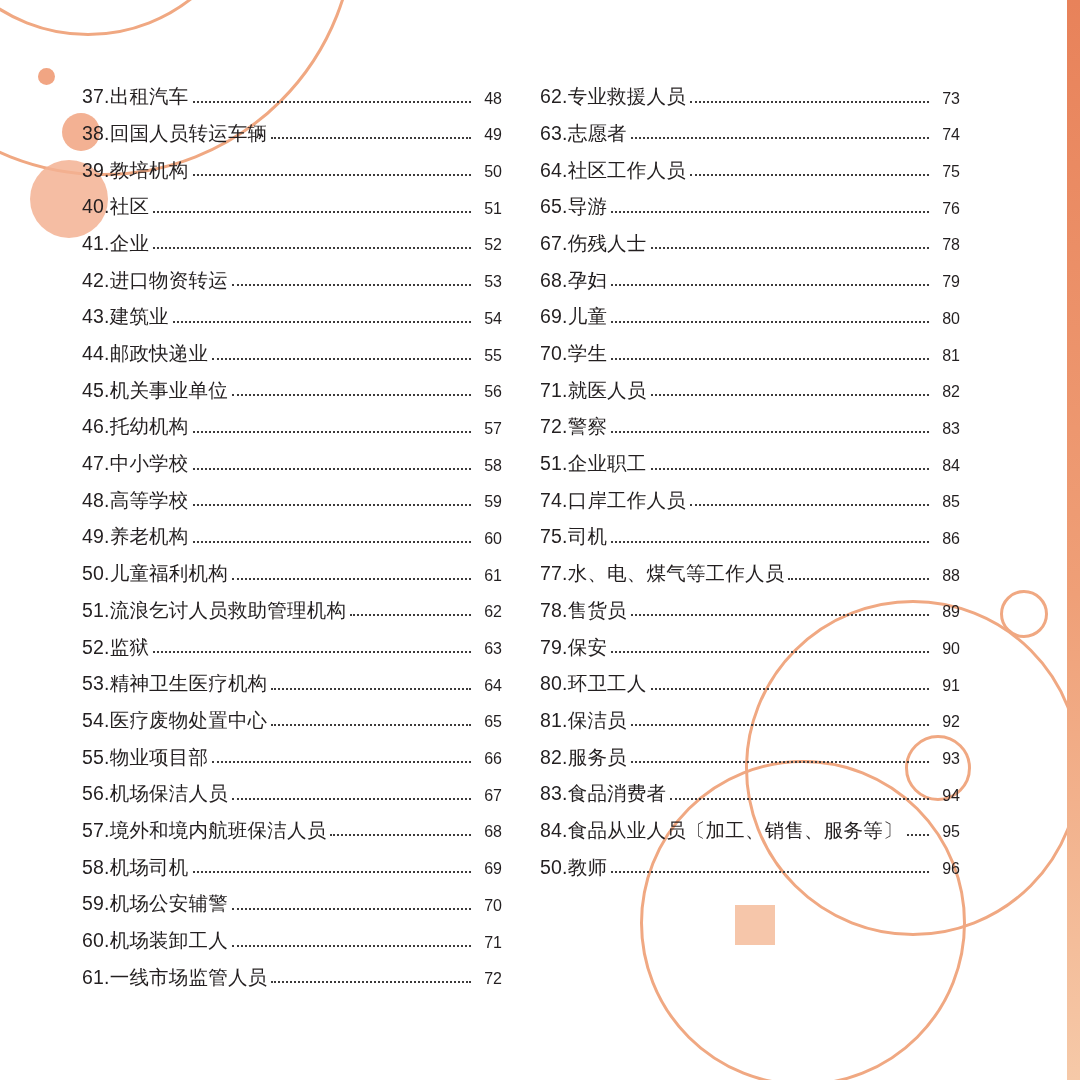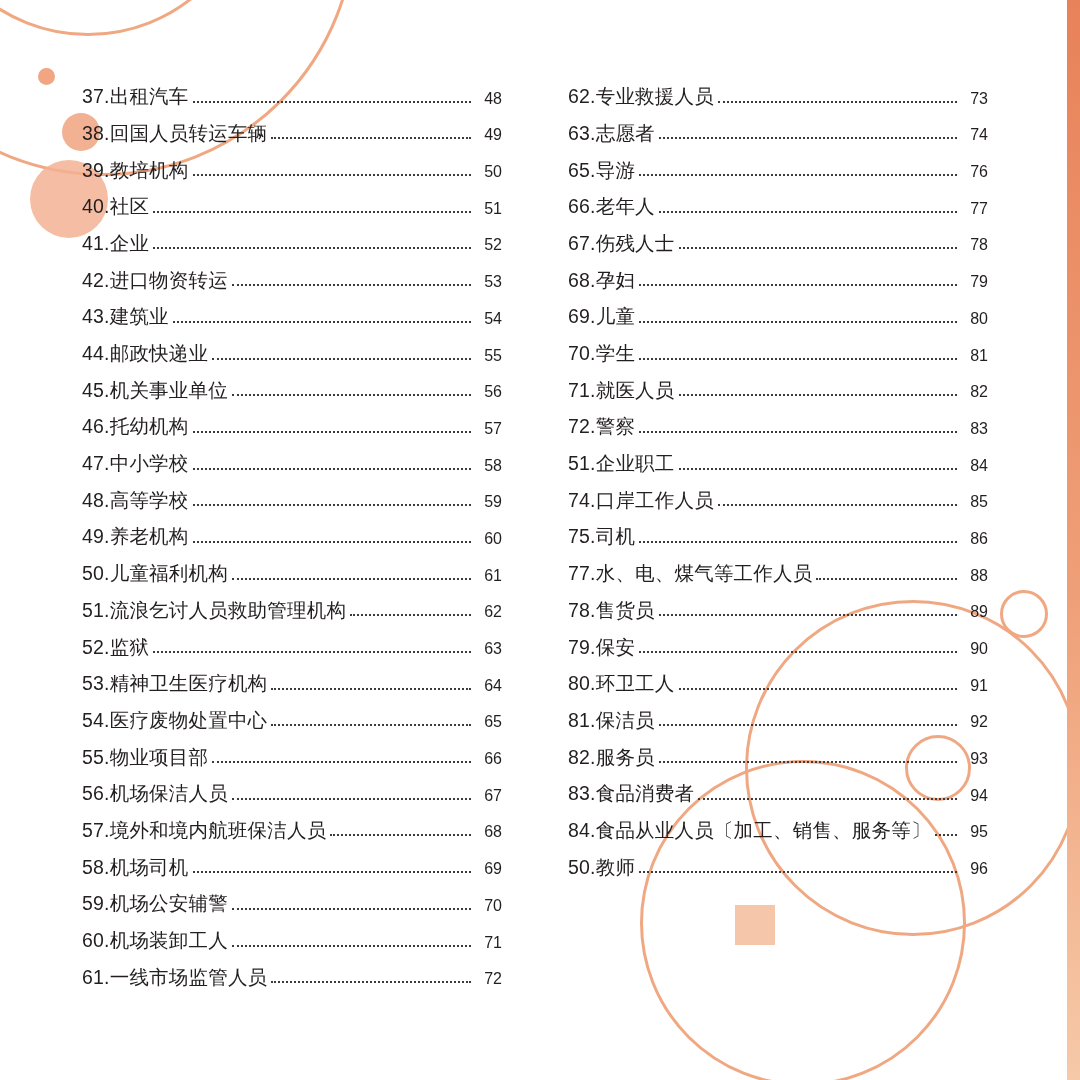--- a/index.html
+++ b/index.html
@@ -126,21 +126,21 @@
     height: 1080px;
     display: flex;
     box-sizing: border-box;
     padding: 70px 90px 0 82px;
   }
   .col {
     width: 420px;
     flex: 0 0 420px;
   }
   .col.right {
-    margin-left: 66px;
+    margin-left: 38px;
   }
   .toc-row {
     display: flex;
     align-items: flex-end;
     height: 36.7px;
     font-size: 19.5px;
     color: #231f20;
     white-space: nowrap;
     line-height: 1;
   }
@@ -341,32 +341,32 @@
           <span class="toc-dots"></span>
           <span class="toc-page">73</span>
         </div>
         <div class="toc-row">
           <span class="toc-label">63.</span>
           <span class="toc-label">志愿者</span>
           <span class="toc-dots"></span>
           <span class="toc-page">74</span>
         </div>
         <div class="toc-row">
+          <span class="toc-label">64.</span>
+          <span class="toc-label">社区工作人员</span>
+          <span class="toc-dots"></span>
+          <span class="toc-page">75</span>
+        </div>
+        <div class="toc-row">
           <span class="toc-label">65.</span>
           <span class="toc-label">导游</span>
           <span class="toc-dots"></span>
           <span class="toc-page">76</span>
         </div>
         <div class="toc-row">
-          <span class="toc-label">66.</span>
-          <span class="toc-label">老年人</span>
-          <span class="toc-dots"></span>
-          <span class="toc-page">77</span>
-        </div>
-        <div class="toc-row">
           <span class="toc-label">67.</span>
           <span class="toc-label">伤残人士</span>
           <span class="toc-dots"></span>
           <span class="toc-page">78</span>
         </div>
         <div class="toc-row">
           <span class="toc-label">68.</span>
           <span class="toc-label">孕妇</span>
           <span class="toc-dots"></span>
           <span class="toc-page">79</span>

